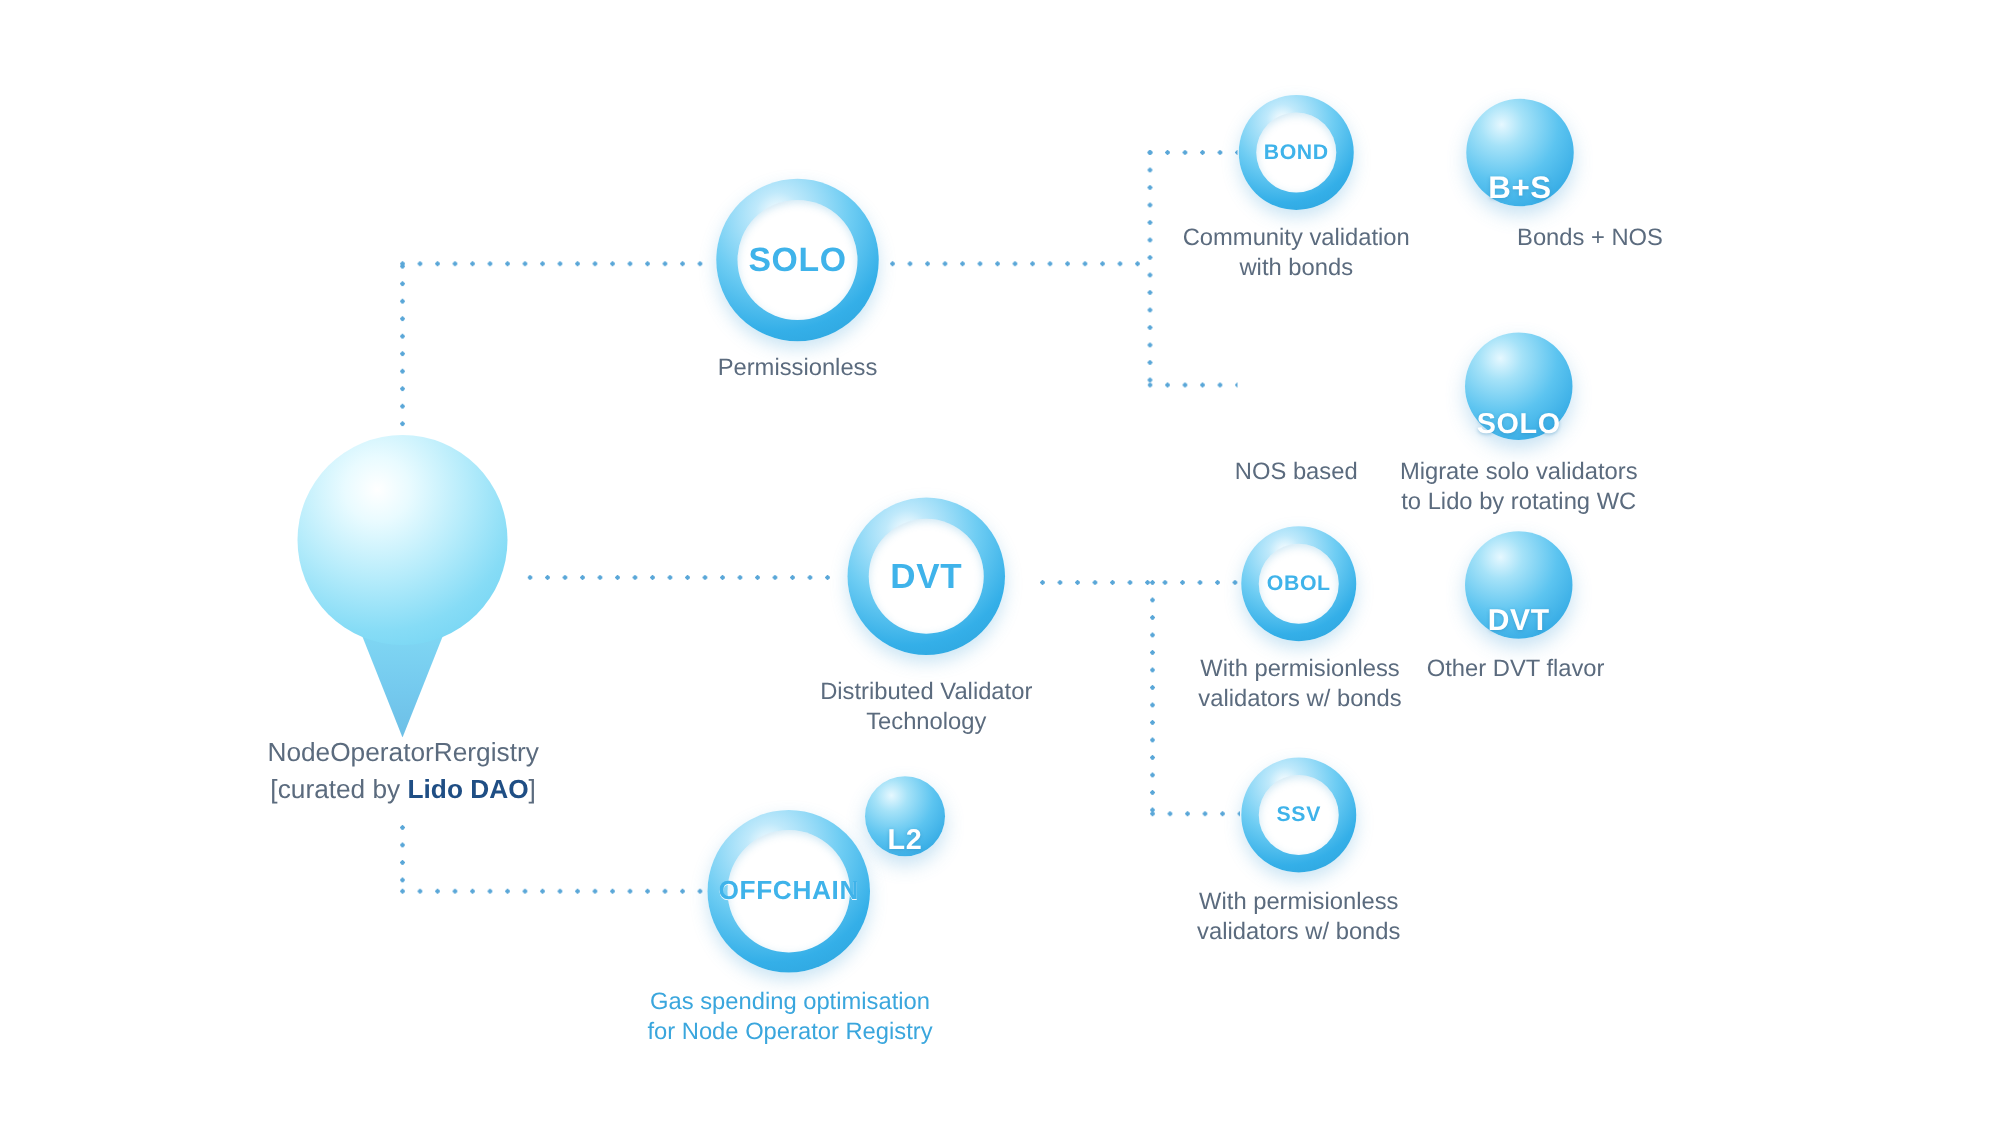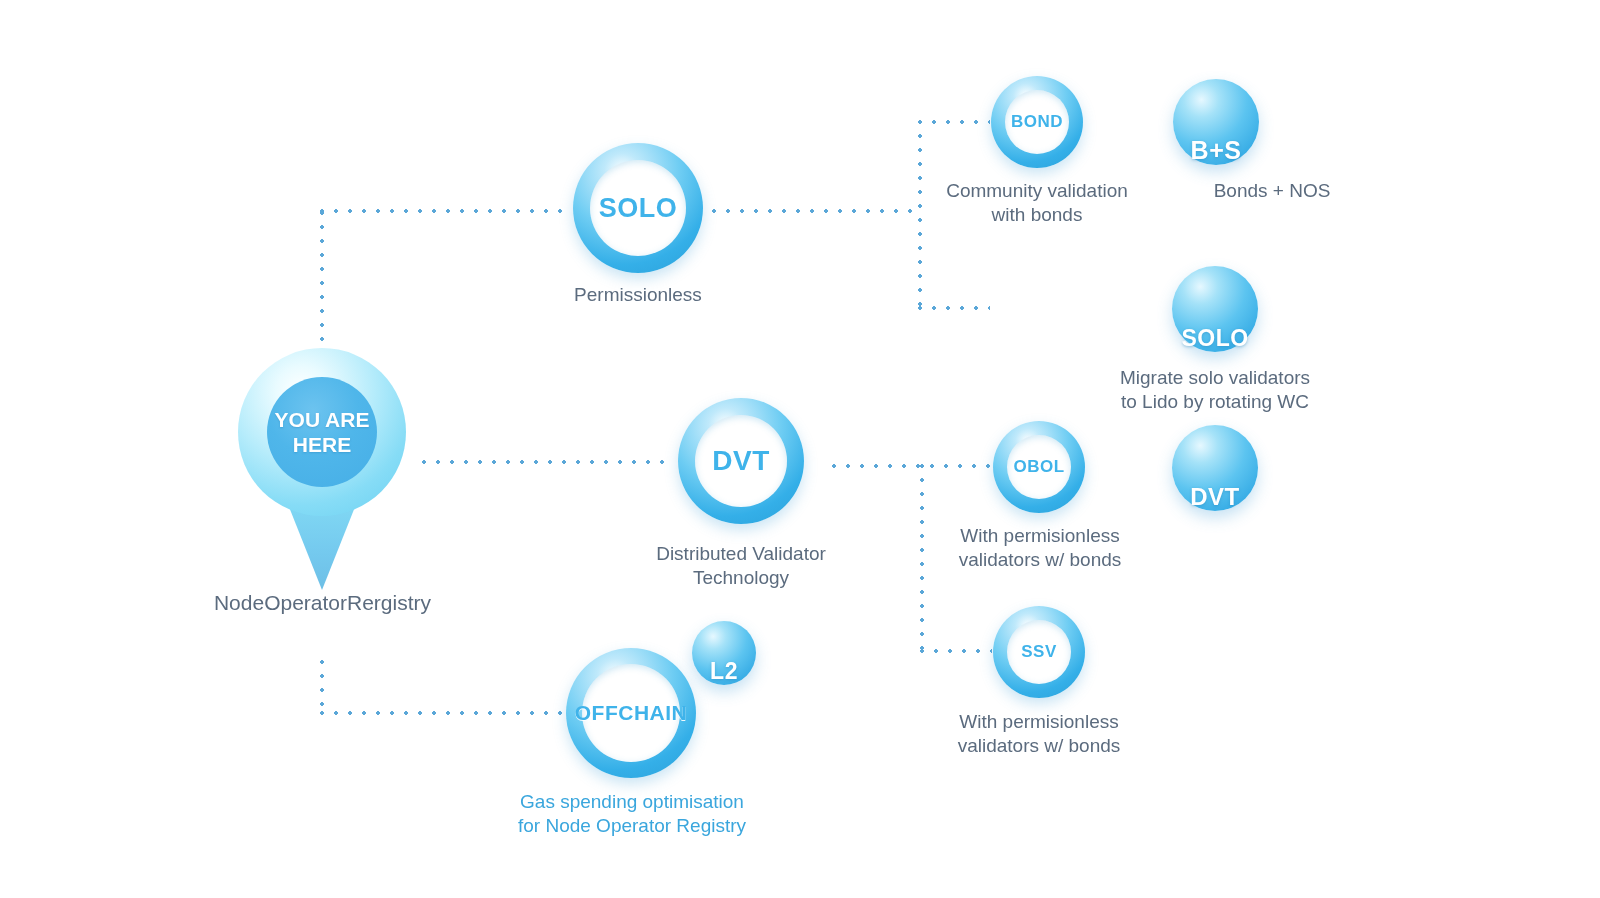--- a/index.html
+++ b/index.html
@@ -145,52 +145,52 @@
     </div>
   </div>
   <div class="cap" style="left:912px;top:179px;width:250px;">Community validation
 with bonds</div>
 
   <div class="sphere" style="left:1173px;top:79px;width:86px;height:86px;">
     <span class="lbl" style="font-size:25px;">B+S</span>
   </div>
   <div class="cap" style="left:1151px;top:179px;width:242px;">Bonds + NOS</div>
 
+  <div class="cap" style="left:912px;top:366px;width:250px;">NOS based</div>
 
   <div class="sphere" style="left:1172px;top:266px;width:86px;height:86px;">
     <span class="lbl" style="font-size:23px;">SOLO</span>
   </div>
   <div class="cap" style="left:1090px;top:366px;width:250px;">Migrate solo validators
 to Lido by rotating WC</div>
 
   <div class="node" style="left:993px;top:421px;">
     <div class="ring" style="--hx:14px;width:92px;height:92px;position:relative;">
       <span class="lbl" style="font-size:17px;">OBOL</span>
     </div>
   </div>
   <div class="cap" style="left:915px;top:524px;width:250px;">With permisionless
 validators w/ bonds</div>
 
   <div class="sphere" style="left:1172px;top:425px;width:86px;height:86px;">
     <span class="lbl" style="font-size:24px;">DVT</span>
   </div>
+  <div class="cap" style="left:1090px;top:524px;width:245px;">Other DVT flavor</div>
 
   <div class="node" style="left:993px;top:606px;">
     <div class="ring" style="--hx:14px;width:92px;height:92px;position:relative;">
       <span class="lbl" style="font-size:17px;">SSV</span>
     </div>
   </div>
   <div class="cap" style="left:914px;top:710px;width:250px;">With permisionless
 validators w/ bonds</div>
 
   <div id="pin">
     <div class="tail"></div>
     <div class="head"></div>
-    <div class="inner">
-      <span><b>YOU ARE</b><br><b>HERE</b></span>
-    </div>
   </div>
 
   <div id="pin-caption">
     <div>NodeOperatorRergistry</div>
+    <div><span>[curated by </span><span class="strong">Lido DAO</span><span>]</span></div>
   </div>
 
 </div>
 
 </body></html>

